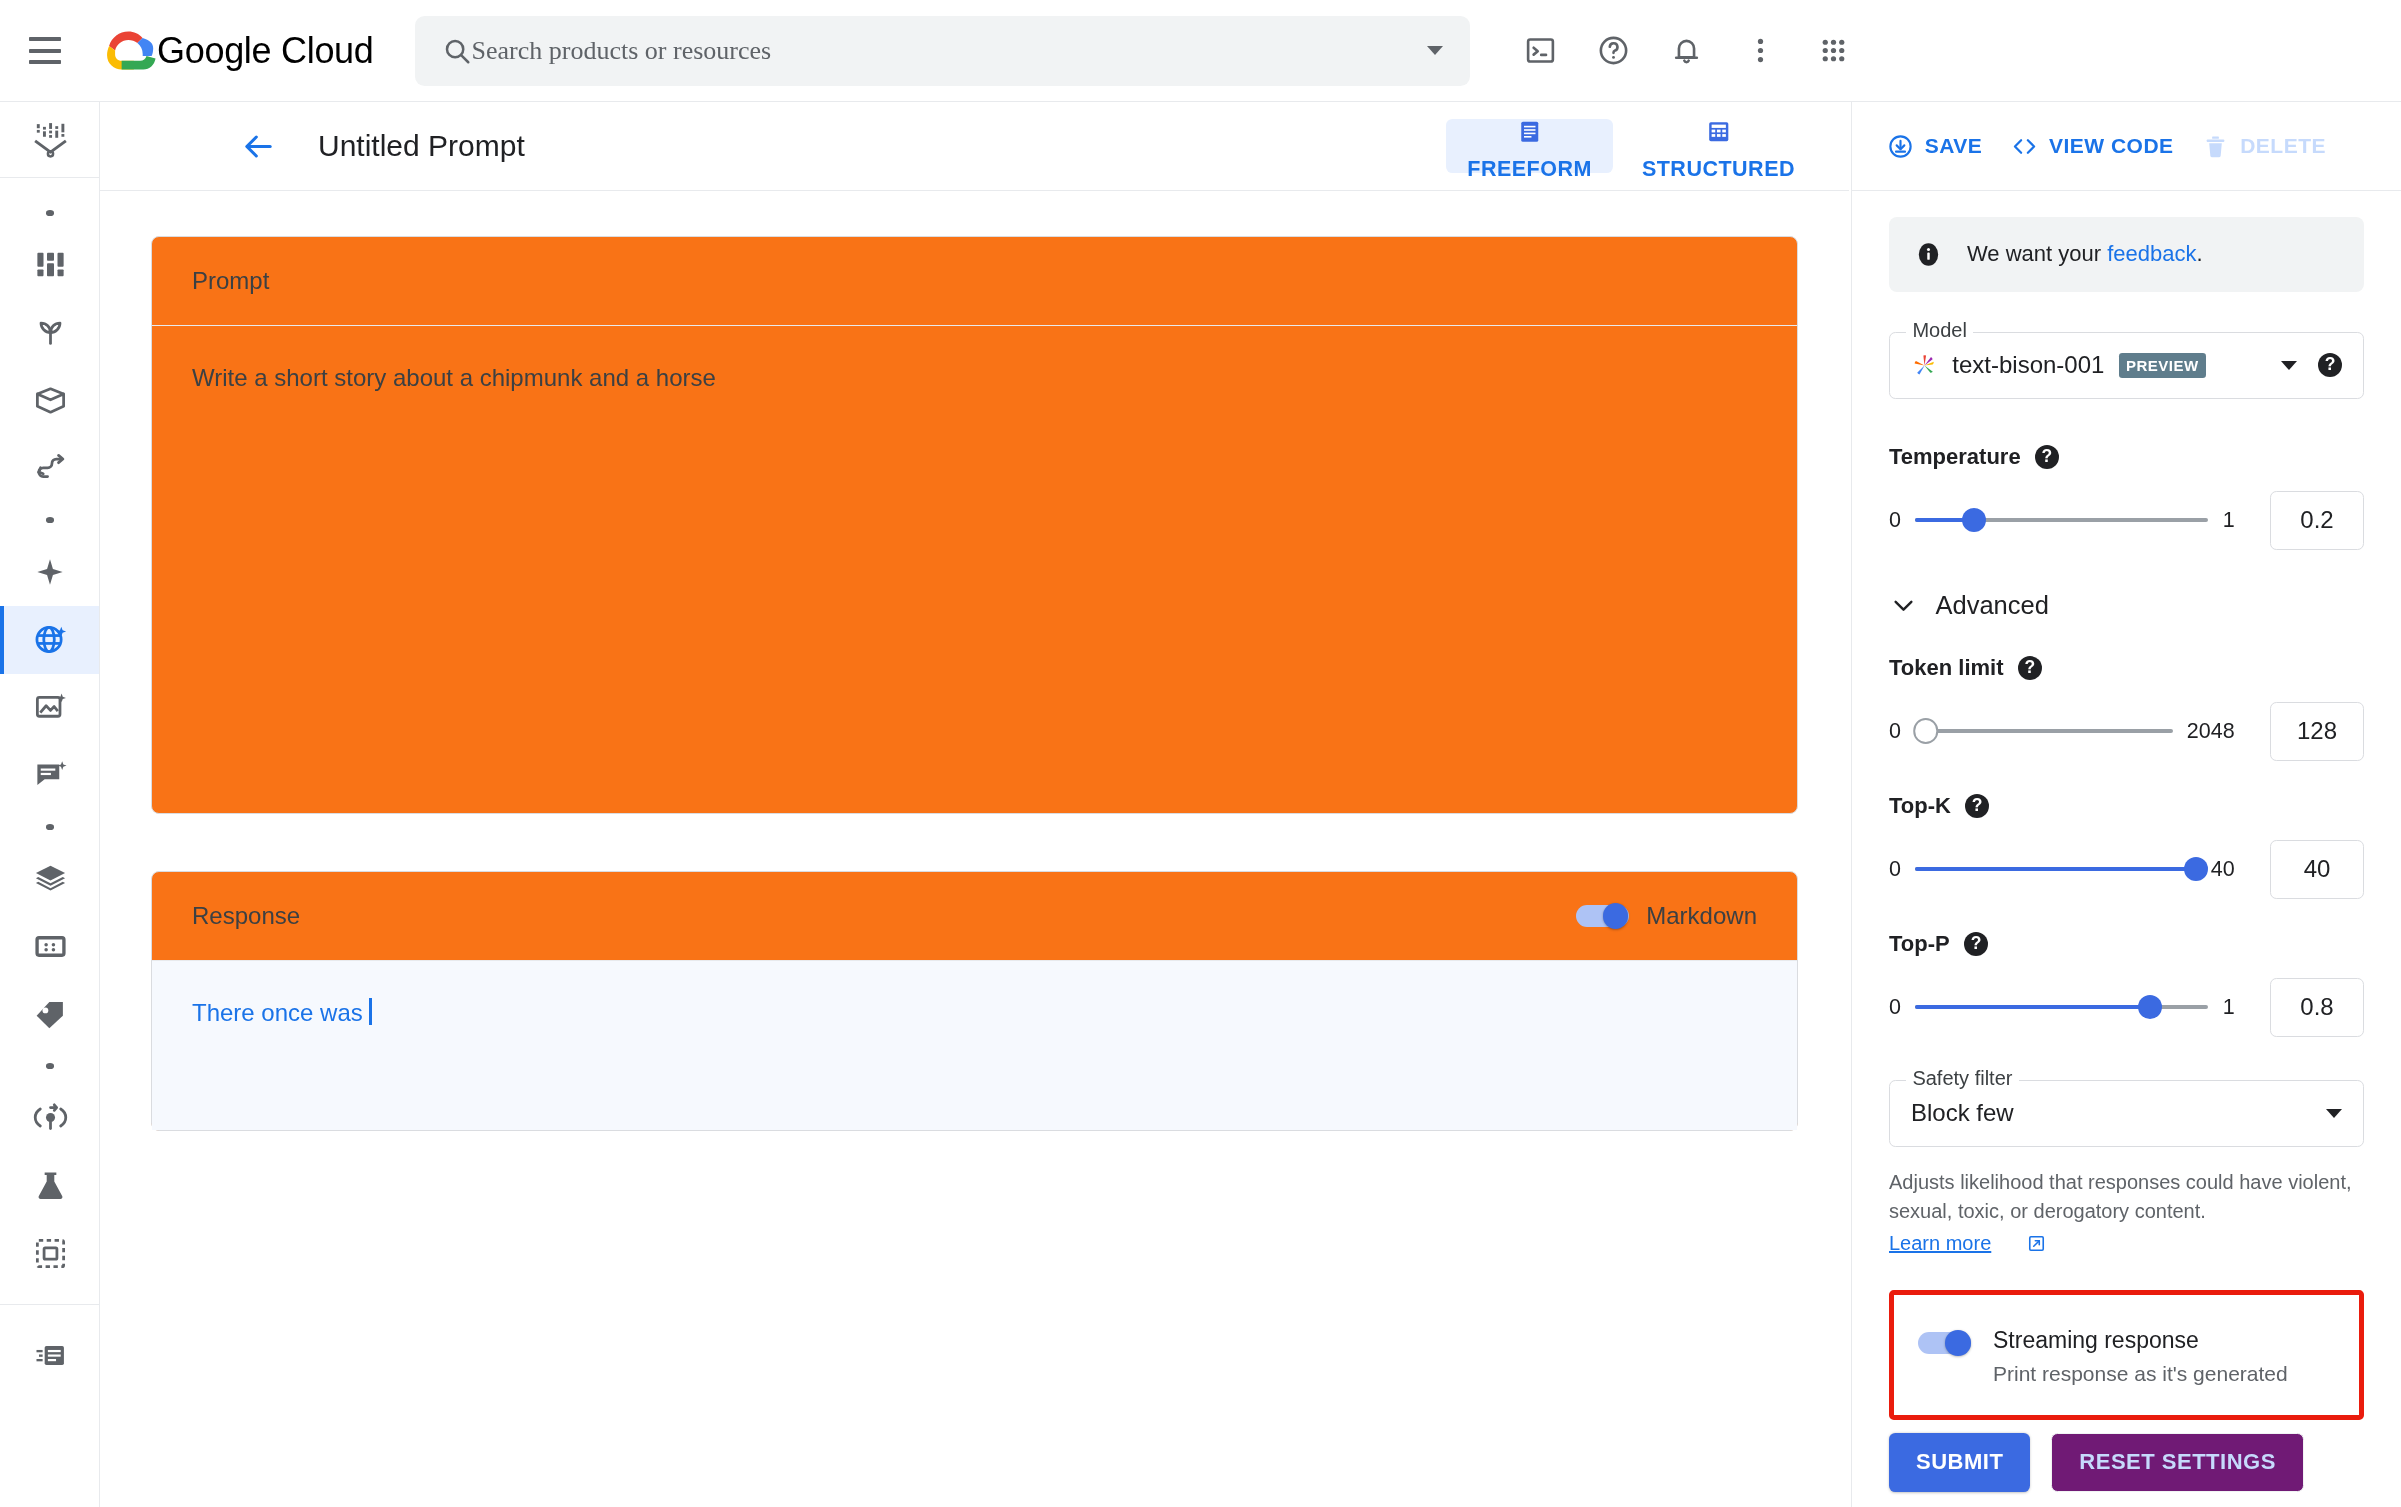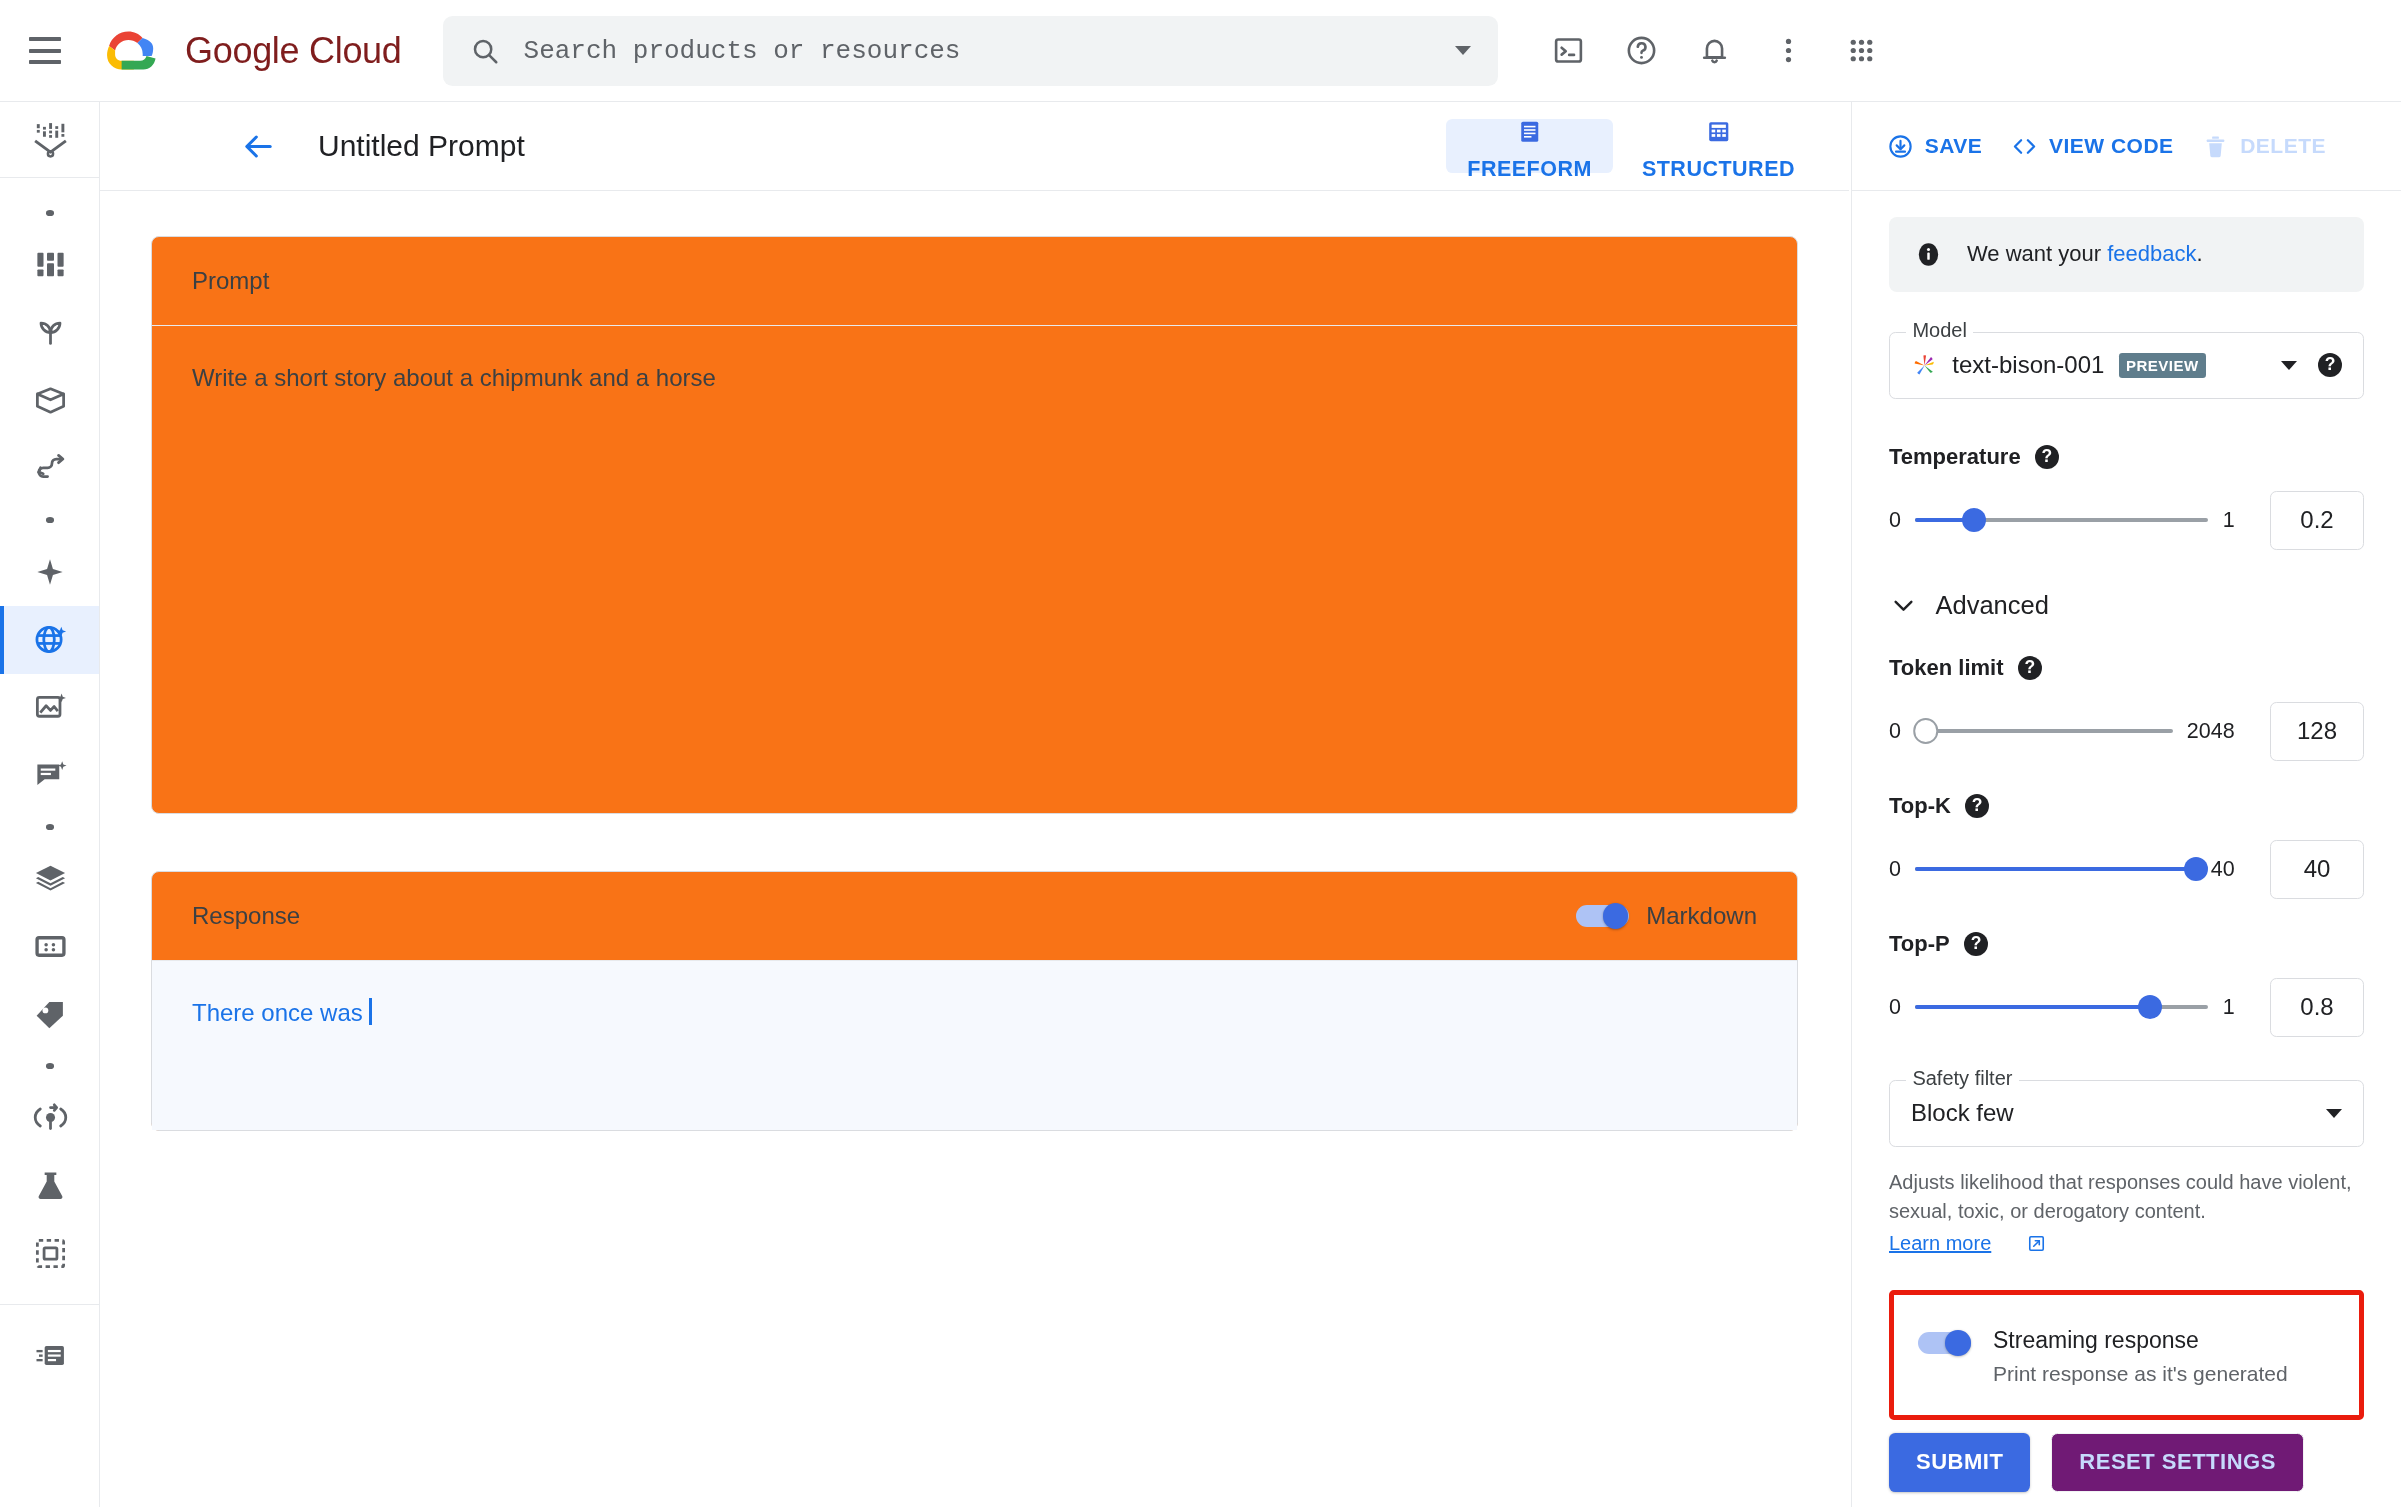--- a/index.html
+++ b/index.html
@@ -22,23 +22,23 @@
   }
   #hamburger {
     width: 45px; height: 45px; margin-left: 29px;
     display: flex; flex-direction: column; justify-content: center; gap: 7.2px;
     cursor: pointer;
   }
   #hamburger i { display:block; width: 32px; height: 4px; background: #5f6368; border-radius:0.8px; }
 
   #gc-logo { display:flex; align-items:center; margin-left: 33px; }
   #gc-logo .wordmark {
-    font-size: 36px; color: #7f1d1d; letter-spacing: -0.3px;
+    font-size: 36px; color: #000000; letter-spacing: -0.3px;
     font-family: "Liberation Sans", sans-serif; font-weight: 400;
-    margin-left: 29px;
+    margin-left: 1px;
   }
 
   #project-picker {
     margin-left: 35px; height: 61px; min-width: 311px;
     border: 1.6px solid #dadce0; border-radius: 8px;
     display: flex; align-items: center; gap: 16px;
     padding: 0 17.5px 0 19px; cursor: pointer; background:#fff;
   }
   #project-picker .pname { font-size: 26px; color:#3c4043; flex:1; }
   .caret-down {
@@ -47,22 +47,22 @@
   }
 
   #searchbar {
     margin-left: 41px; flex: 1; max-width: 1055px; height: 70px;
     background: #f1f3f4; border-radius: 9.6px;
     display: flex; align-items: center; padding: 0 27px; cursor: text;
   }
   #searchbar .sq { font-size: 29px; color: #5f6368; display:flex; }
   #searchbar input {
     flex: 1; border: none; background: transparent; outline: none;
-    font-size: 26px; color: #3c4043; margin-left: 24px;
-    font-family: Liberation Mono, monospace;
+    font-size: 26px; color: #3c4043; 
+    font-family: Liberation Serif, serif;
   }
   #searchbar input::placeholder { color: #5f6368; }
   #searchbar .endcaret { margin-left: 16px; }
 
   #top-icons { display: flex; align-items: center; gap: 6.4px; margin-left: 37px; margin-right: 25.5px; }
   .ticon {
     width: 67px; height: 67px; border-radius: 50%;
     display:flex; align-items:center; justify-content:center;
     cursor:pointer; color:#5f6368;
   }

